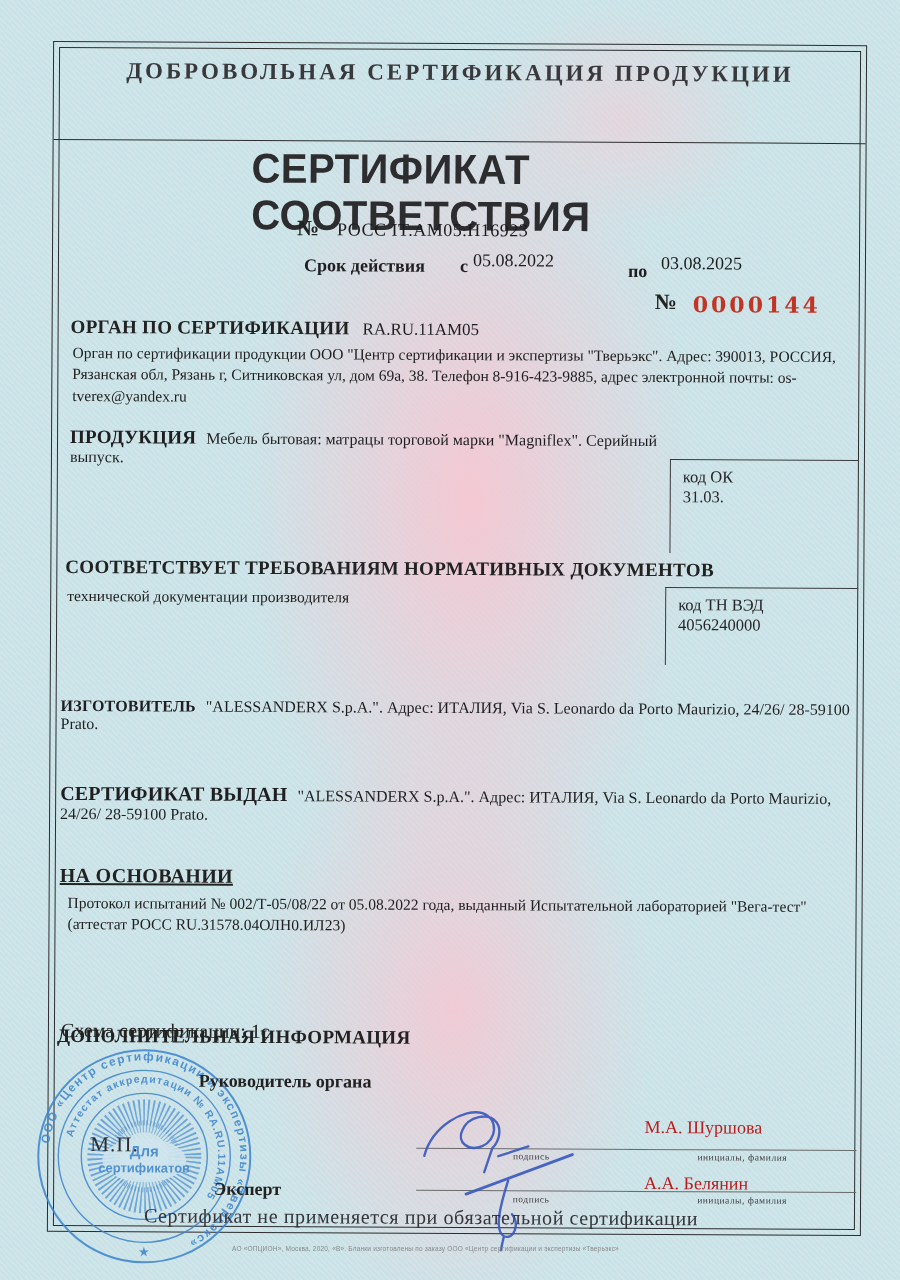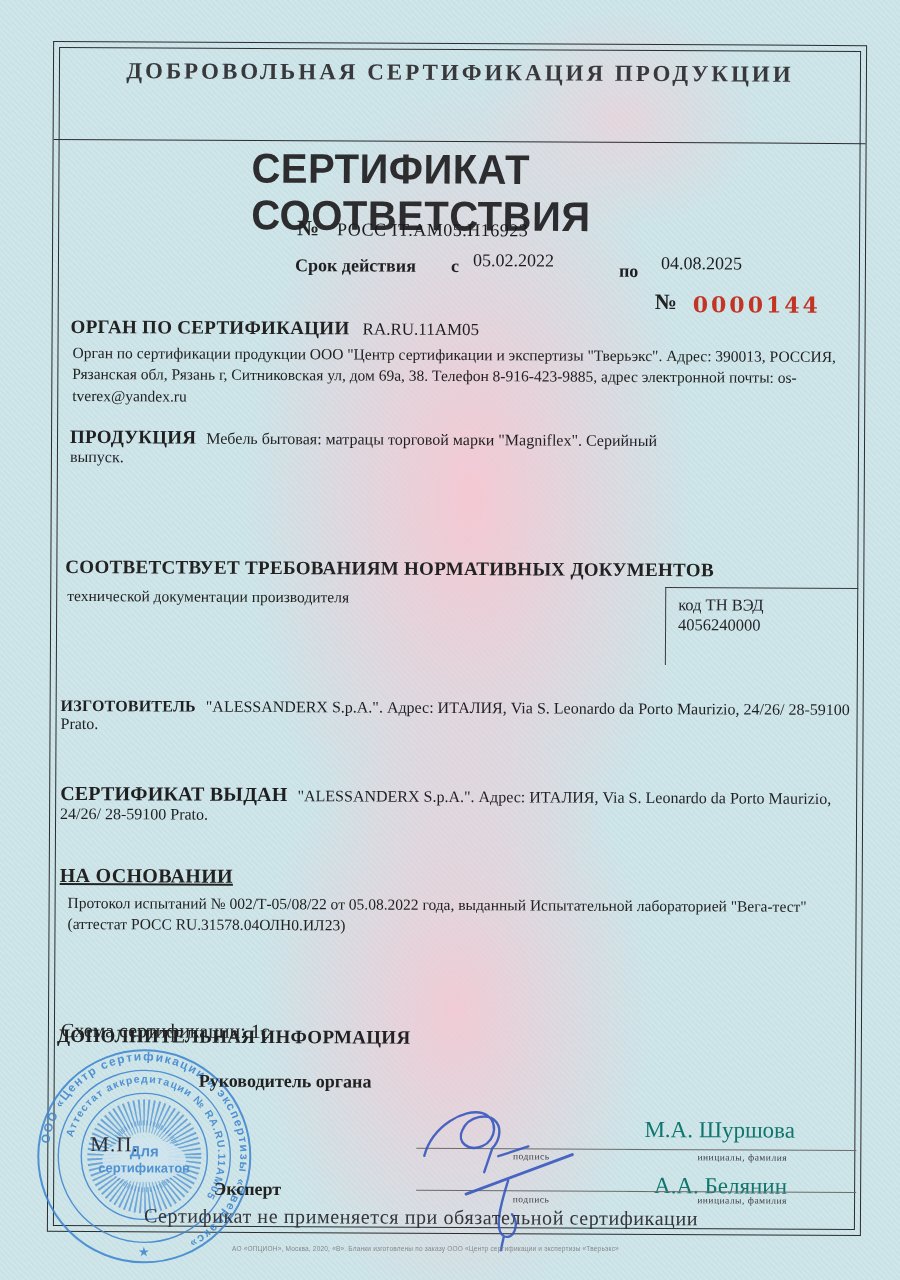--- a/index.html
+++ b/index.html
@@ -30,38 +30,38 @@
   .program-title{
     left:0;top:16px;width:100%;text-align:center;
     font-weight:bold;font-size:23px;letter-spacing:3px;color:#39393d;
     font-family:"Liberation Serif",serif;
   }
   .doc-title{
     left:198px;top:104px;
     font-family:"Liberation Sans",sans-serif;font-weight:bold;
     font-size:40px;letter-spacing:0.5px;color:#2d2d30;transform:scaleY(1.04);
   }
-  .lblb{font-weight:bold;font-family:"Liberation Serif",serif;}
+  .lblb{font-weight:bold;font-family:"Liberation Serif",serif;margin-left:9px;}
   .sec-label{font-weight:bold;font-size:19px;letter-spacing:0.3px;color:#222;}
   .sec-text{font-size:15.5px;line-height:1.38;color:#222;}
   .inline-label{font-weight:bold;font-size:19px;letter-spacing:0.2px;margin-right:10px;}
   .inline-text{font-size:16px;}
   .code-box{border-top:1.5px solid #3a3a3c;border-left:1.5px solid #3a3a3c;padding:7px 0 0 12px;}
   .code-box .cl{font-size:16.5px;color:#26262a;}
   .code-box .cv{font-size:16.5px;color:#26262a;}
   .red-no{
     font-family:"DejaVu Serif",serif;font-weight:bold;font-size:22px;
     color:#c23424;letter-spacing:3px;
   }
   .no-glyph{font-size:22px;font-weight:bold;color:#222;}
   .fill-val{font-size:18px;color:#1c1c1e;}
   .sig-line{border-top:1.2px solid #6b6b6b;}
   .sig-caption{font-size:9.5px;color:#3c3c40;text-align:center;letter-spacing:0.5px;}
   .role-label{font-weight:bold;font-size:18px;color:#222;}
-  .person-name{font-size:23px;color:#0f766e;}
+  .person-name{font-size:18px;color:#b91c1c;}
   .bottom-note{font-size:20px;color:#35353a;letter-spacing:0.6px;}
   .mp{font-size:21px;color:#2e2e32;letter-spacing:1px;}
   .imprint{
     position:absolute;left:232px;top:1245px;width:480px;
     font-size:6.5px;color:#85898c;letter-spacing:0.2px;
     font-family:"Liberation Sans",sans-serif;
   }
   svg text{font-family:"Liberation Sans",sans-serif;}
 </style>
 </head>
@@ -75,35 +75,39 @@
   <div class="abs program-title">ДОБРОВОЛЬНАЯ СЕРТИФИКАЦИЯ ПРОДУКЦИИ</div>
   <div class="abs hdr-sep"></div>
 
   <div class="abs doc-title">СЕРТИФИКАТ СООТВЕТСТВИЯ</div>
 
   <span class="abs no-glyph" style="left:244px;top:172px;">№</span>
   <span class="abs fill-val" style="left:284px;top:176px;letter-spacing:0.5px;">РОСС IT.АМ05.Н16923</span>
 
   <span class="abs lblb" style="left:242px;top:212px;font-size:18px;">Срок действия</span>
   <span class="abs lblb" style="left:398px;top:212px;font-size:18px;">с</span>
-  <span class="abs fill-val" style="left:420px;top:206px;">05.02.2022</span>
+  <span class="abs fill-val" style="left:420px;top:206px;">05.08.2022</span>
   <span class="abs lblb" style="left:566px;top:216px;font-size:18px;">по</span>
-  <span class="abs fill-val" style="left:608px;top:208px;">04.08.2025</span>
+  <span class="abs fill-val" style="left:608px;top:208px;">03.08.2025</span>
 
   <span class="abs no-glyph" style="left:602px;top:244px;">№</span>
   <span class="abs red-no" style="left:640px;top:246px;">0000144</span>
 
   <span class="abs sec-label" style="left:18px;top:274px;">ОРГАН ПО СЕРТИФИКАЦИИ</span>
   <span class="abs" style="left:310px;top:276px;font-size:17px;">RA.RU.11АМ05</span>
   <div class="abs sec-text" style="left:20px;top:300px;width:792px;">Орган по сертификации продукции ООО "Центр сертификации и экспертизы "Тверьэкс". Адрес: 390013, РОССИЯ, Рязанская обл, Рязань г, Ситниковская ул, дом 69а, 38. Телефон 8-916-423-9885, адрес электронной почты: os-tverex@yandex.ru</div>
 
   <div class="abs" style="left:18px;top:384px;width:630px;">
     <span class="inline-label">ПРОДУКЦИЯ</span><span class="inline-text">Мебель бытовая: матрацы торговой марки "Magniflex". Серийный выпуск.</span>
   </div>
 
+  <div class="abs code-box" style="left:618px;top:414px;width:176px;height:86px;">
+    <div class="cl">код ОК</div>
+    <div class="cv">31.03.</div>
+  </div>
 
   <div class="abs sec-label" style="left:14px;top:514px;">СООТВЕТСТВУЕТ ТРЕБОВАНИЯМ НОРМАТИВНЫХ ДОКУМЕНТОВ</div>
   <div class="abs sec-text" style="left:16px;top:543px;width:600px;">технической документации производителя</div>
 
   <div class="abs code-box" style="left:614px;top:542px;width:180px;height:70px;">
     <div class="cl">код ТН ВЭД</div>
     <div class="cv">4056240000</div>
   </div>
 
   <div class="abs" style="left:10px;top:655px;width:798px;">
@@ -149,21 +153,21 @@
   <span class="abs role-label" style="left:150px;top:1028px;">Руководитель органа</span>
   <div class="abs sig-line" style="left:368px;top:1104px;width:230px;"></div>
   <div class="abs sig-caption" style="left:368px;top:1107px;width:230px;">подпись</div>
   <span class="abs person-name" style="left:596px;top:1072px;">М.А. Шуршова</span>
   <div class="abs sig-line" style="left:580px;top:1104px;width:228px;"></div>
   <div class="abs sig-caption" style="left:580px;top:1107px;width:228px;">инициалы, фамилия</div>
 
   <span class="abs role-label" style="left:166px;top:1136px;">Эксперт</span>
   <div class="abs sig-line" style="left:368px;top:1146px;width:230px;"></div>
   <div class="abs sig-caption" style="left:368px;top:1150px;width:230px;">подпись</div>
-  <span class="abs person-name" style="left:596px;top:1128px;margin-left:10px;">А.А. Белянин</span>
+  <span class="abs person-name" style="left:596px;top:1128px;">А.А. Белянин</span>
   <div class="abs sig-line" style="left:580px;top:1146px;width:228px;"></div>
   <div class="abs sig-caption" style="left:580px;top:1150px;width:228px;">инициалы, фамилия</div>
 
   <svg class="abs" style="left:352px;top:1040px;" width="200" height="180" viewBox="0 0 200 180">
     <g fill="none" stroke="#3b5bbf" stroke-width="2.4" stroke-linecap="round" opacity="0.92">
       <path d="M24,72 C32,42 64,24 82,29 C99,35 96,56 82,62 C68,68 56,58 62,46 C68,32 88,28 96,38 C102,46 98,58 92,64 L84,88"></path>
       <path d="M98,72 L128,62"></path>
       <path d="M172,70 L66,110" stroke-width="3"></path>
       <path d="M108,96 C100,122 94,146 104,152 C114,156 120,140 112,130 M104,152 L101,166"></path>
     </g>

